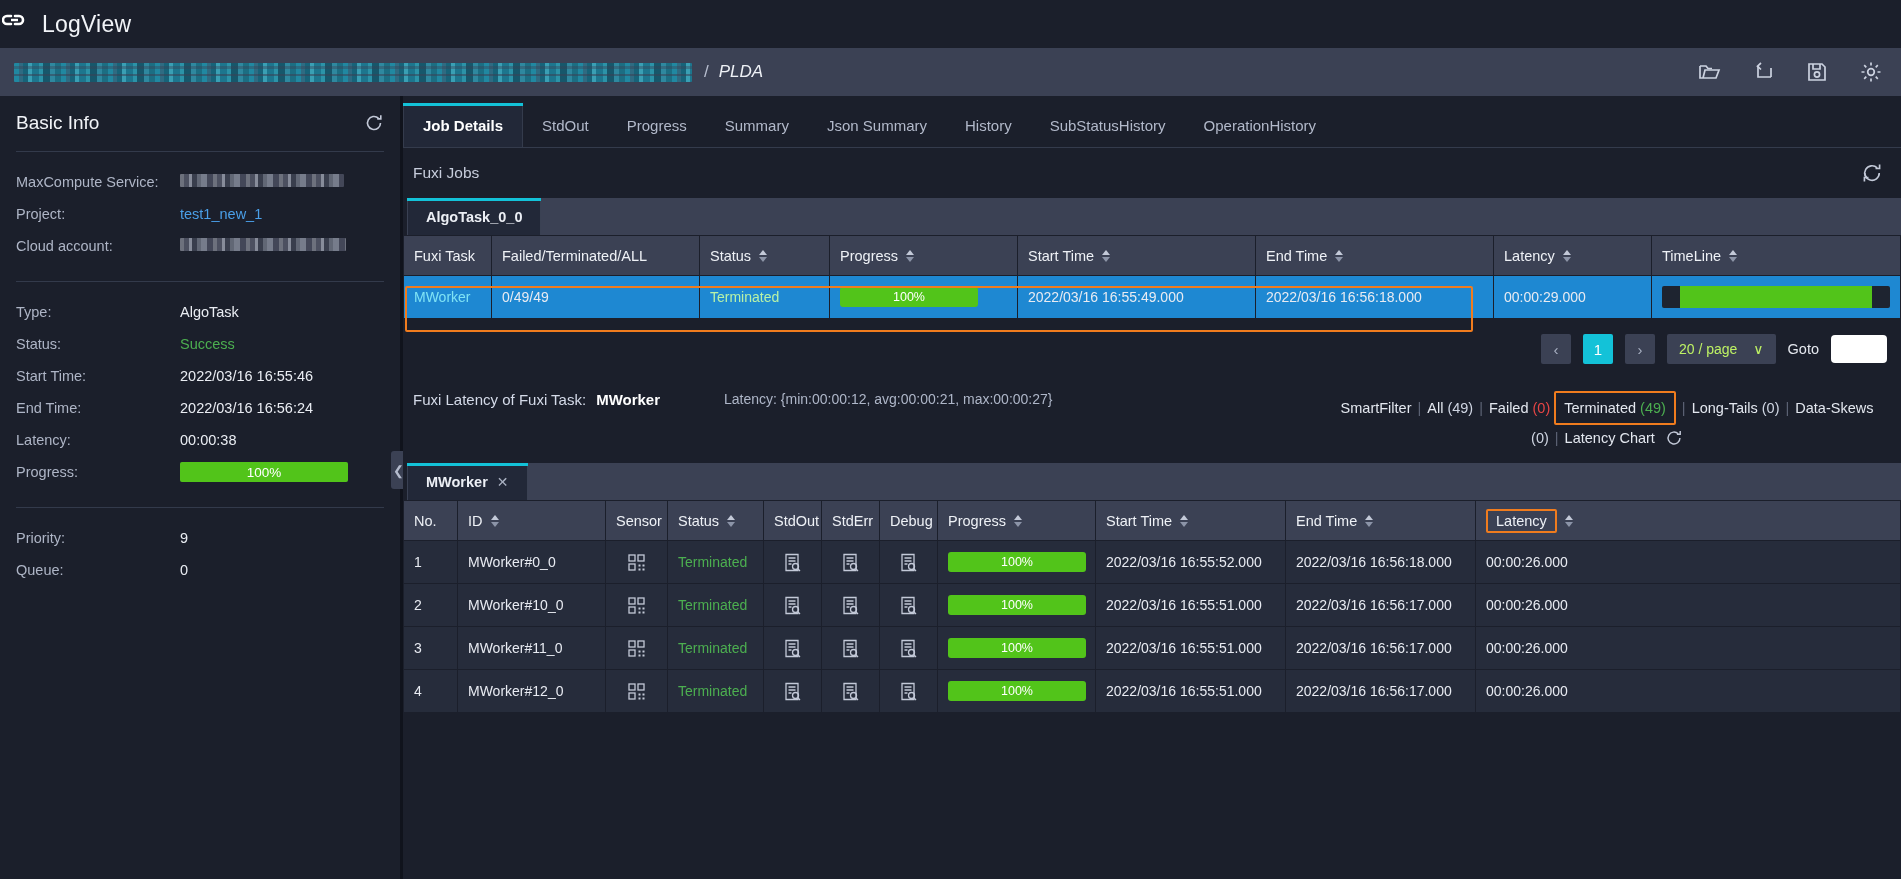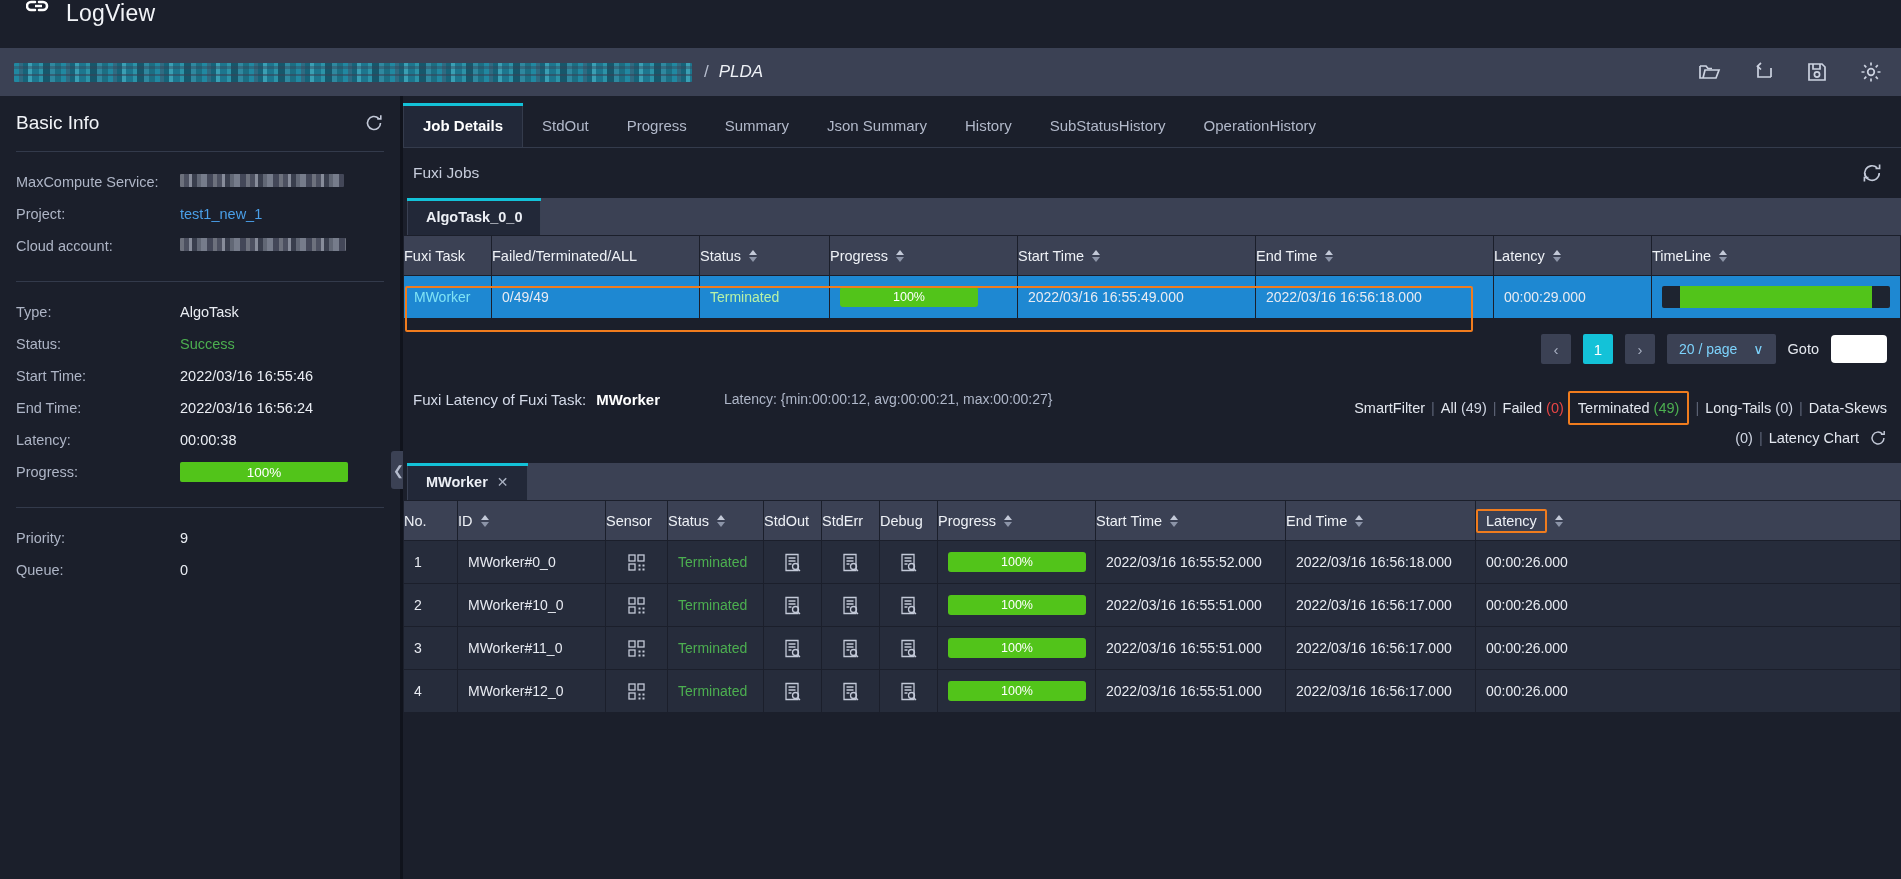--- a/index.html
+++ b/index.html
@@ -7,22 +7,22 @@
     width: 1901px; height: 879px;
     background: #1b1f2b;
     font-family: "Liberation Sans", sans-serif;
     color: #d8dce6;
     overflow: hidden;
   }
 
   
   .titlebar {
     height: 48px; background: #1b1f2b;
-    display: flex; align-items: flex-start; gap: 14px;
-    padding-left: 26px;
+    display: flex; align-items: center; gap: 14px;
+    padding-left: 2px;
   }
   .logo-box {
     width: 26px; height: 20px; position: relative;
   }
   .logo-box svg { display: block; }
   .app-title { font-size: 23px; color: #f2f4f8; letter-spacing: .2px; }
 
   
   .crumbbar {
     height: 48px; background: #3b4154;
@@ -144,21 +144,21 @@
     content: ""; position: absolute; left: -1px; right: -1px; top: -1px;
     height: 3px; background: #13c2d8;
   }
   .subtab .x { color: #aab1c2; font-size: 14px; font-weight: normal; cursor: pointer; }
   .subtab-rest { flex: 1 1 auto; height: 37px; background: #3b4154; }
 
   
   table { border-collapse: collapse; width: 100%; table-layout: fixed; }
   th {
     background: #3b4154; color: #eef1f6; font-size: 14.5px; font-weight: normal;
-    text-align: left; padding: 0 0; height: 40px;
+    text-align: left; padding: 0 10px; height: 40px;
     border: 1px solid #1b1f2b; white-space: nowrap;
   }
   th .thin { display: flex; align-items: center; gap: 8px; }
   .sorter { display: inline-flex; flex-direction: column; gap: 2px; }
   .sorter i { width: 0; height: 0; border-left: 4.5px solid transparent; border-right: 4.5px solid transparent; }
   .sorter i.up { border-bottom: 5px solid #c3c9d8; }
   .sorter i.dn { border-top: 5px solid #8c94a8; }
   td {
     font-size: 14px; color: #e8ebf2; padding: 0 10px; height: 43px;
     border: 1px solid #1b1f2b; background: #262c3b; white-space: nowrap;
@@ -188,40 +188,40 @@
     height: 60px; display: flex; align-items: center; justify-content: flex-end;
     gap: 12px; padding-right: 14px;
   }
   .pg-btn {
     width: 30px; height: 30px; background: #3b4154; color: #aab2c4;
     display: flex; align-items: center; justify-content: center;
     border-radius: 2px; font-size: 15px; cursor: pointer;
   }
   .pg-btn.cur { background: #13c2d8; color: #fff; }
   .pg-size {
-    height: 30px; background: #3b4154; border-radius: 2px; color: #7dd3fc;
+    height: 30px; background: #3b4154; border-radius: 2px; color: #bef264;
     display: flex; align-items: center; gap: 16px; padding: 0 12px;
     font-size: 14px; cursor: pointer;
   }
   .goto-label { font-size: 14.5px; color: #e6e9f0; }
   .goto-input {
     width: 56px; height: 28px; background: #ffffff; border-radius: 4px;
     border: none; outline: none;
   }
 
   
   .inst-bar {
     display: flex; align-items: flex-start; padding: 12px 14px 8px 10px; gap: 24px;
   }
   .inst-left { display: flex; align-items: center; gap: 10px; flex: 0 0 auto; }
   .inst-label { font-size: 15px; color: #d4dae8; }
   .inst-task { font-size: 15px; color: #ffffff; font-weight: bold; }
   .inst-latency { font-size: 14px; color: #aeb6c8; margin-left: 40px; }
   .filters {
-    margin-left: auto; text-align: right; font-size: 14.5px; color: #e3e7ef;
+    margin-left: auto; text-align: center; font-size: 14.5px; color: #e3e7ef;
     max-width: 560px; line-height: 26px;
   }
   .filters .sep { color: #5d6476; margin: 0 6px; }
   .f-item { cursor: pointer; }
   .cnt-grey { color: #cfd5e2; }
   .cnt-red { color: #e64545; }
   .cnt-green { color: #4caf50; }
   .annot-box {
     display: inline-block; border: 2px solid #f07c1e; padding: 2px 8px; border-radius: 2px;
   }

